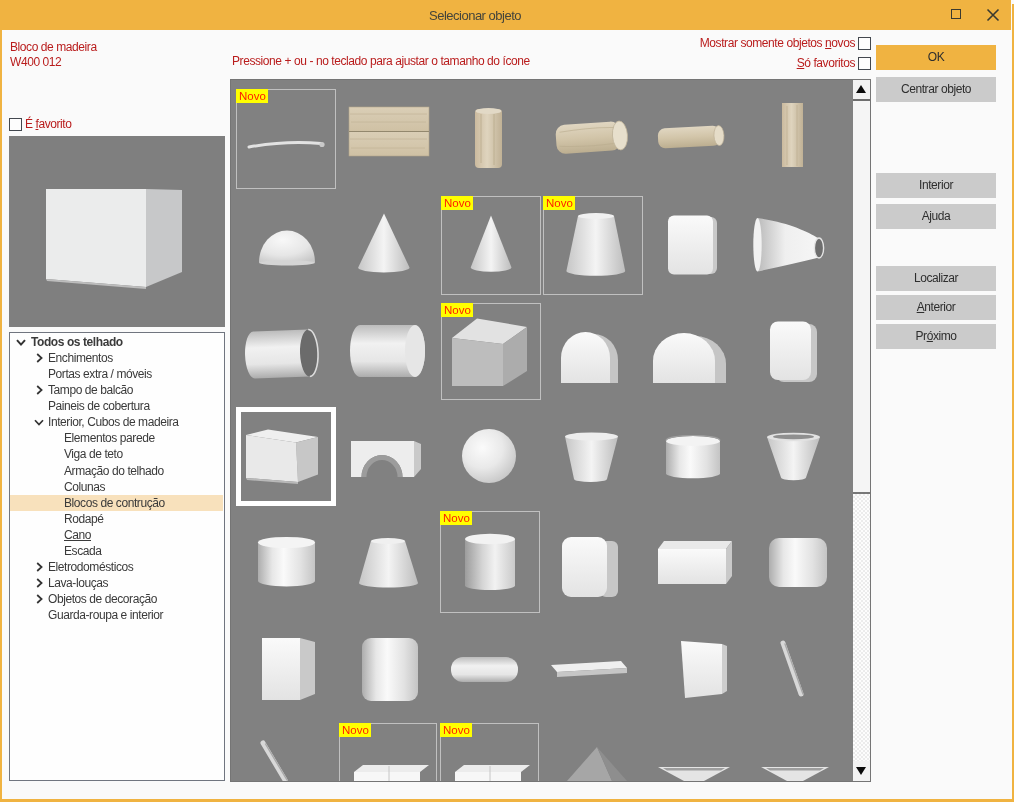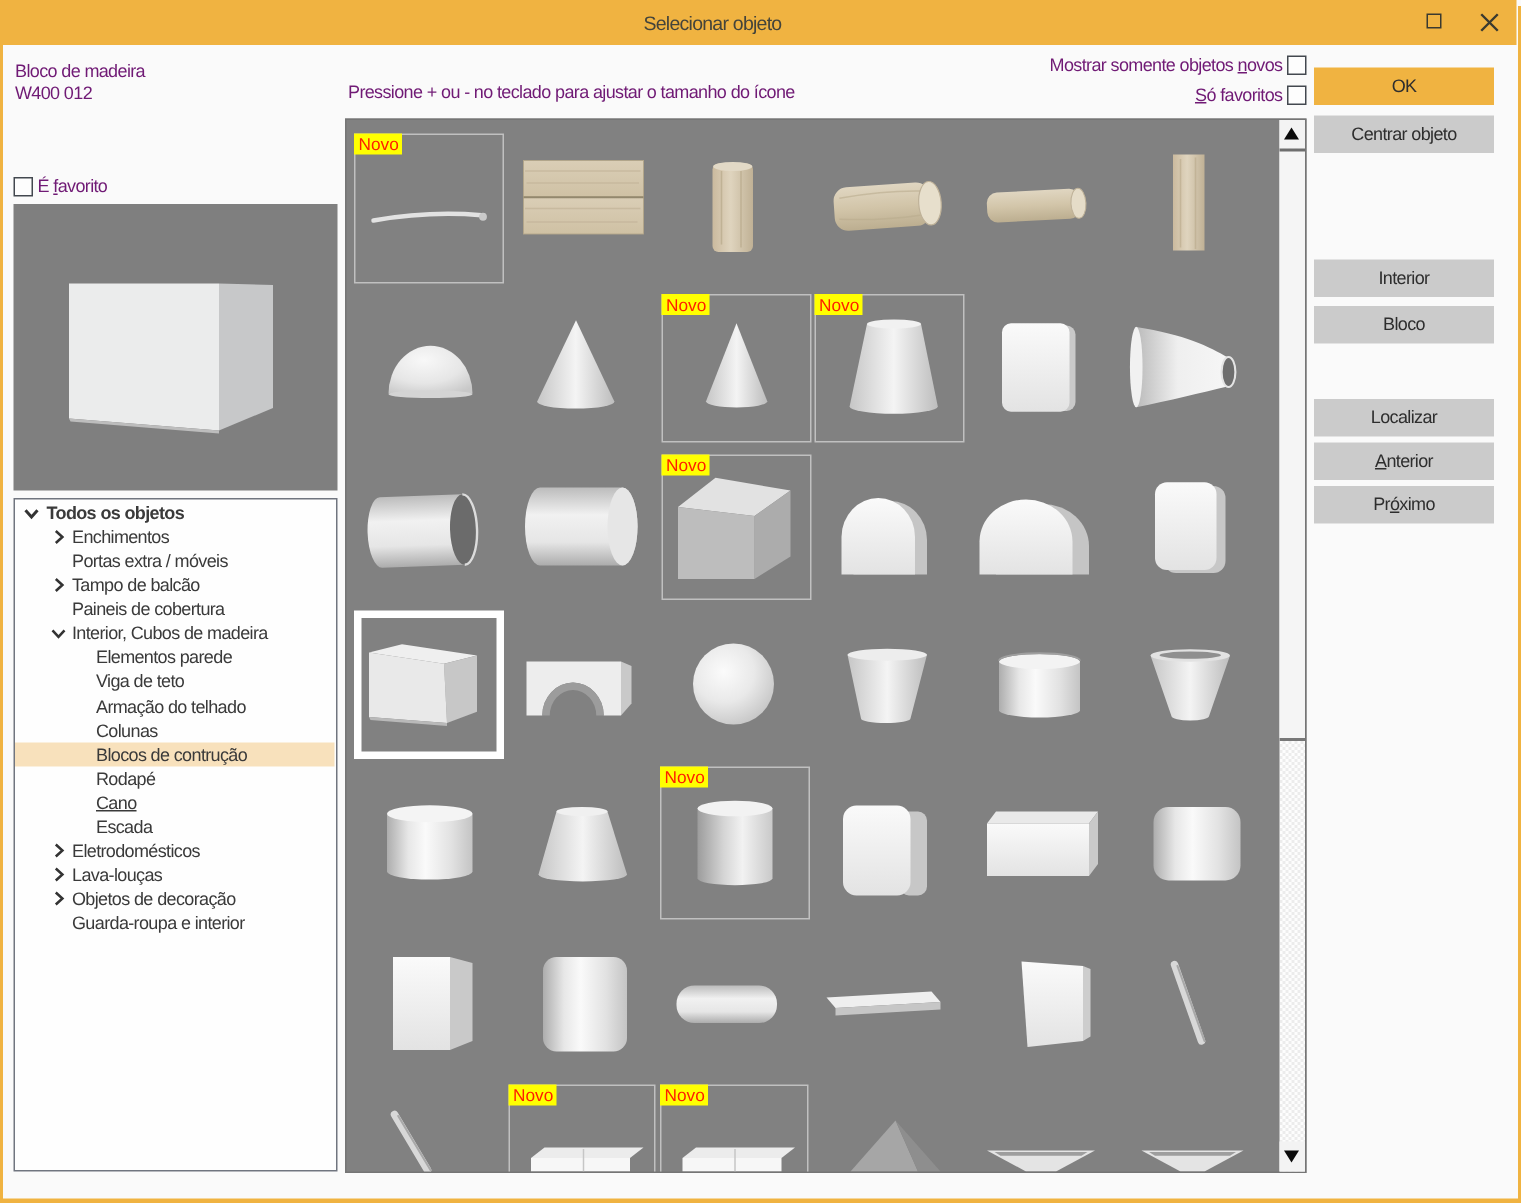--- a/index.html
+++ b/index.html
@@ -4,21 +4,21 @@
 <style>
 html,body{margin:0;padding:0;background:#fff;}
 #win{position:relative;width:1014px;height:802px;background:#FAFAFA;font-family:"Liberation Sans",sans-serif;overflow:hidden;}
 .abs{position:absolute;}
 #titlebar{left:0;top:0;width:1011px;height:30px;background:#F0B341;}
 #titletext{left:0;top:8px;width:950px;text-align:center;font-size:13px;letter-spacing:-0.5px;color:#44443B;}
 #brdL{left:0;top:30px;width:2px;height:772px;background:#F0B341;}
 #brdR{left:1012px;top:4px;width:2px;height:798px;background:#F0B341;}
 #brdB{left:0;top:799px;width:1014px;height:3px;background:#F0B341;}
 .btn{width:120px;height:25px;background:#CBCBCB;color:#2E2E2E;font-size:12px;letter-spacing:-0.42px;text-align:center;line-height:25px;}
-.lbl{font-size:12px;letter-spacing:-0.42px;color:#701a75;white-space:nowrap;}
+.lbl{font-size:12px;letter-spacing:-0.42px;color:#b91c1c;white-space:nowrap;}
 .cb{width:11px;height:11px;border:1px solid #43484F;background:#FDFDFD;}
 .trow{font-size:12px;letter-spacing:-0.42px;color:#3A3A3A;white-space:nowrap;height:16px;line-height:16px;}
 #maxbox{left:951px;top:9px;width:8px;height:8px;border:1.5px solid #3A3A30;background:transparent;}
 </style>
 </head>
 <body>
 <div id="win">
   <div class="abs" id="titlebar"></div>
   <div class="abs" id="brdL"></div>
   <div class="abs" id="brdR"></div>
@@ -44,21 +44,21 @@
   <div class="abs" style="left:9px;top:136px;width:216px;height:191px;background:#7F7F7F;">
     <svg width="216" height="191" viewBox="0 0 216 191">
       <polygon points="37,53 137,53 137,151 37,143" fill="#EBECEC"></polygon>
       <polygon points="137,53 173,54 173,136 137,151" fill="#C7C8C9"></polygon>
       <polygon points="37,143 137,151 137,153 38,145" fill="#BDBDBD"></polygon>
     </svg>
   </div>
 
   <div class="abs" style="left:9px;top:332px;width:214px;height:447px;border:1px solid #70757F;background:#FEFEFE;"></div>
   <div class="abs" style="left:10px;top:495px;width:213px;height:16px;background:#F8E1BC;"></div>
-  <div class="abs trow" style="left:31px;top:334px;font-weight:bold;">Todos os objetos</div>
+  <div class="abs trow" style="left:31px;top:334px;font-weight:bold;">Todos os telhado</div>
   <svg class="abs" style="left:15px;top:336px" width="12" height="12" viewBox="0 0 12 12">
       <path d="M2 4.2 L6 8.6 L10 4.2" fill="none" stroke="#333" stroke-width="2"></path>
     </svg>
   <div class="abs trow" style="left:48px;top:350px;">Enchimentos</div>
   <svg class="abs" style="left:33px;top:352px" width="12" height="12" viewBox="0 0 12 12">
       <path d="M4.2 2 L8.6 6 L4.2 10" fill="none" stroke="#333" stroke-width="1.7"></path>
     </svg>
   <div class="abs trow" style="left:48px;top:366px;">Portas extra / móveis</div>
   <div class="abs trow" style="left:48px;top:382px;">Tampo de balcão</div>
   <svg class="abs" style="left:33px;top:384px" width="12" height="12" viewBox="0 0 12 12">
@@ -87,21 +87,21 @@
     </svg>
   <div class="abs trow" style="left:48px;top:591px;">Objetos de decoração</div>
   <svg class="abs" style="left:33px;top:593px" width="12" height="12" viewBox="0 0 12 12">
       <path d="M4.2 2 L8.6 6 L4.2 10" fill="none" stroke="#333" stroke-width="1.7"></path>
     </svg>
   <div class="abs trow" style="left:48px;top:607px;">Guarda-roupa e interior</div>
 
   <div class="abs btn" style="left:876px;top:45px;background:#F0B341;">OK</div>
   <div class="abs btn" style="left:876px;top:77px;">Centrar objeto</div>
   <div class="abs btn" style="left:876px;top:173px;">Interior</div>
-  <div class="abs btn" style="left:876px;top:204px;">Bloco</div>
+  <div class="abs btn" style="left:876px;top:204px;">Ajuda</div>
   <div class="abs btn" style="left:876px;top:266px;">Localizar</div>
   <div class="abs btn" style="left:876px;top:295px;"><u>A</u>nterior</div>
   <div class="abs btn" style="left:876px;top:324px;">Pr<u>ó</u>ximo</div>
 
   <div class="abs" style="left:230px;top:79px;width:641px;height:703px;border:1px solid #757575;box-sizing:border-box;background:#818181;padding-left:36px;">
     <svg class="abs" style="left:0;top:0" width="638" height="701" viewBox="231 80 638 701">
     <defs>
 <linearGradient id="wv" x1="0" y1="0" x2="0" y2="1">
             <stop offset="0" stop-color="#F7F7F7"></stop>
             <stop offset="1" stop-color="#D7D7D7"></stop>

